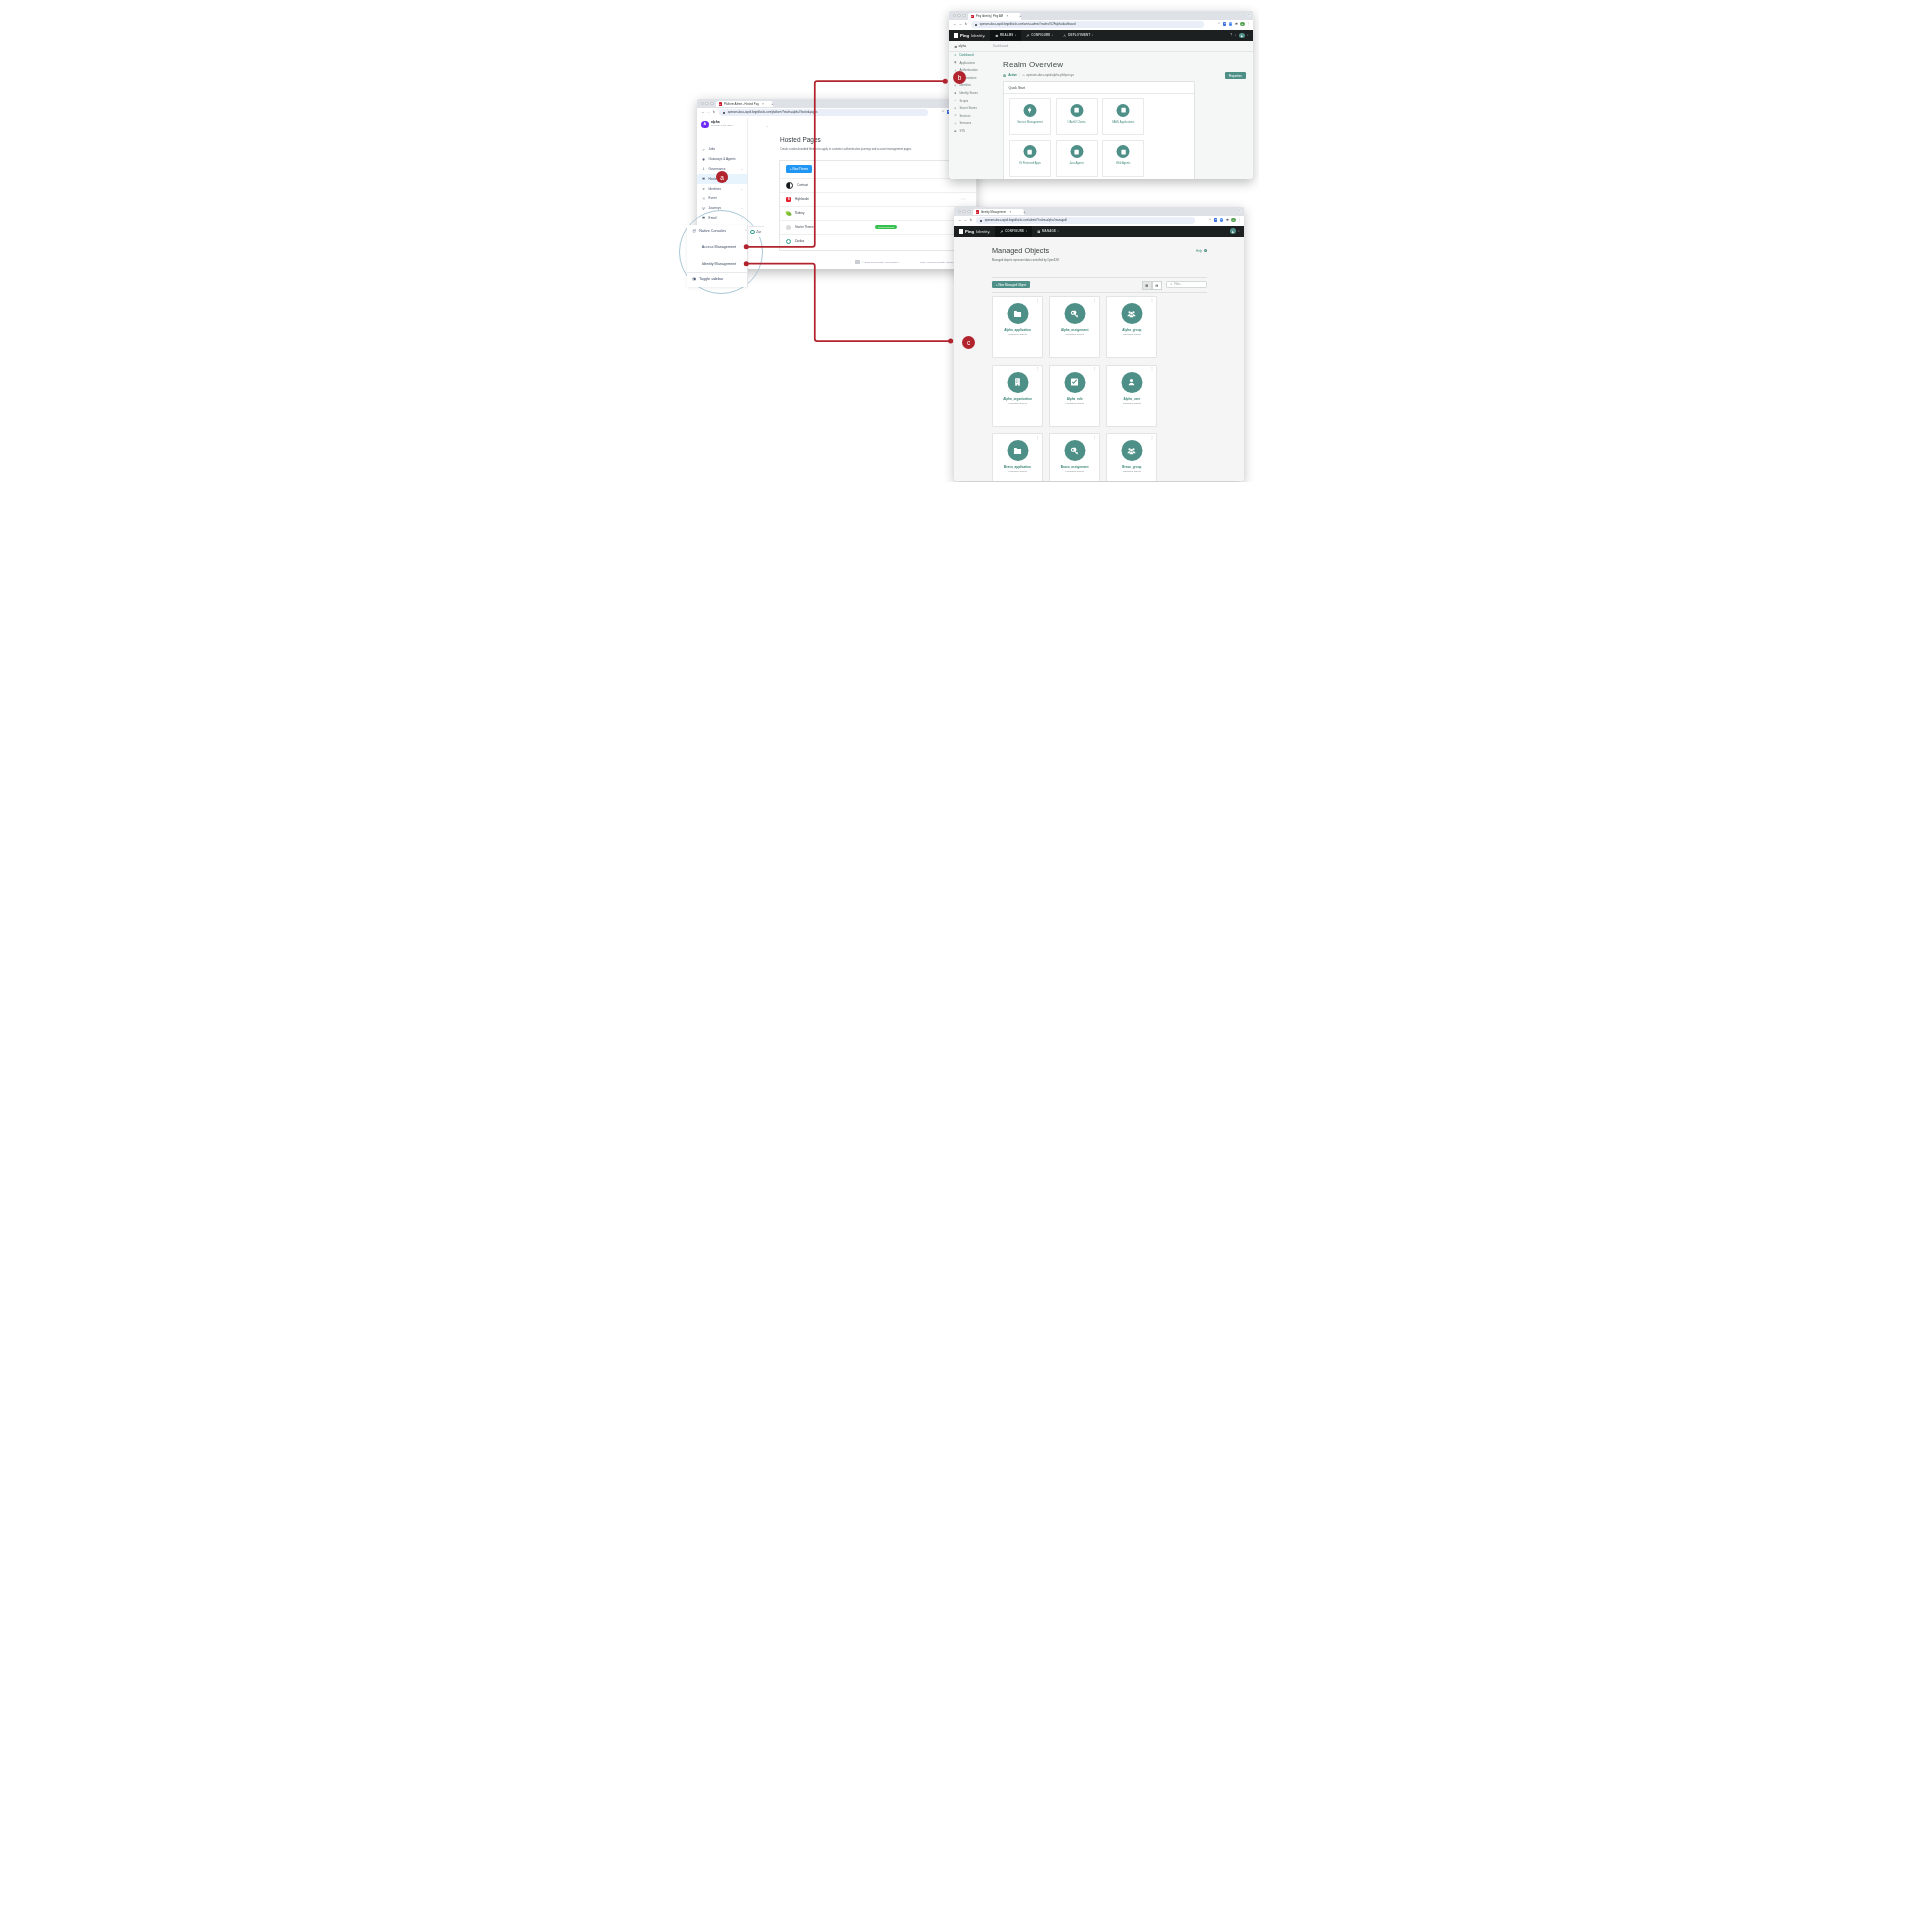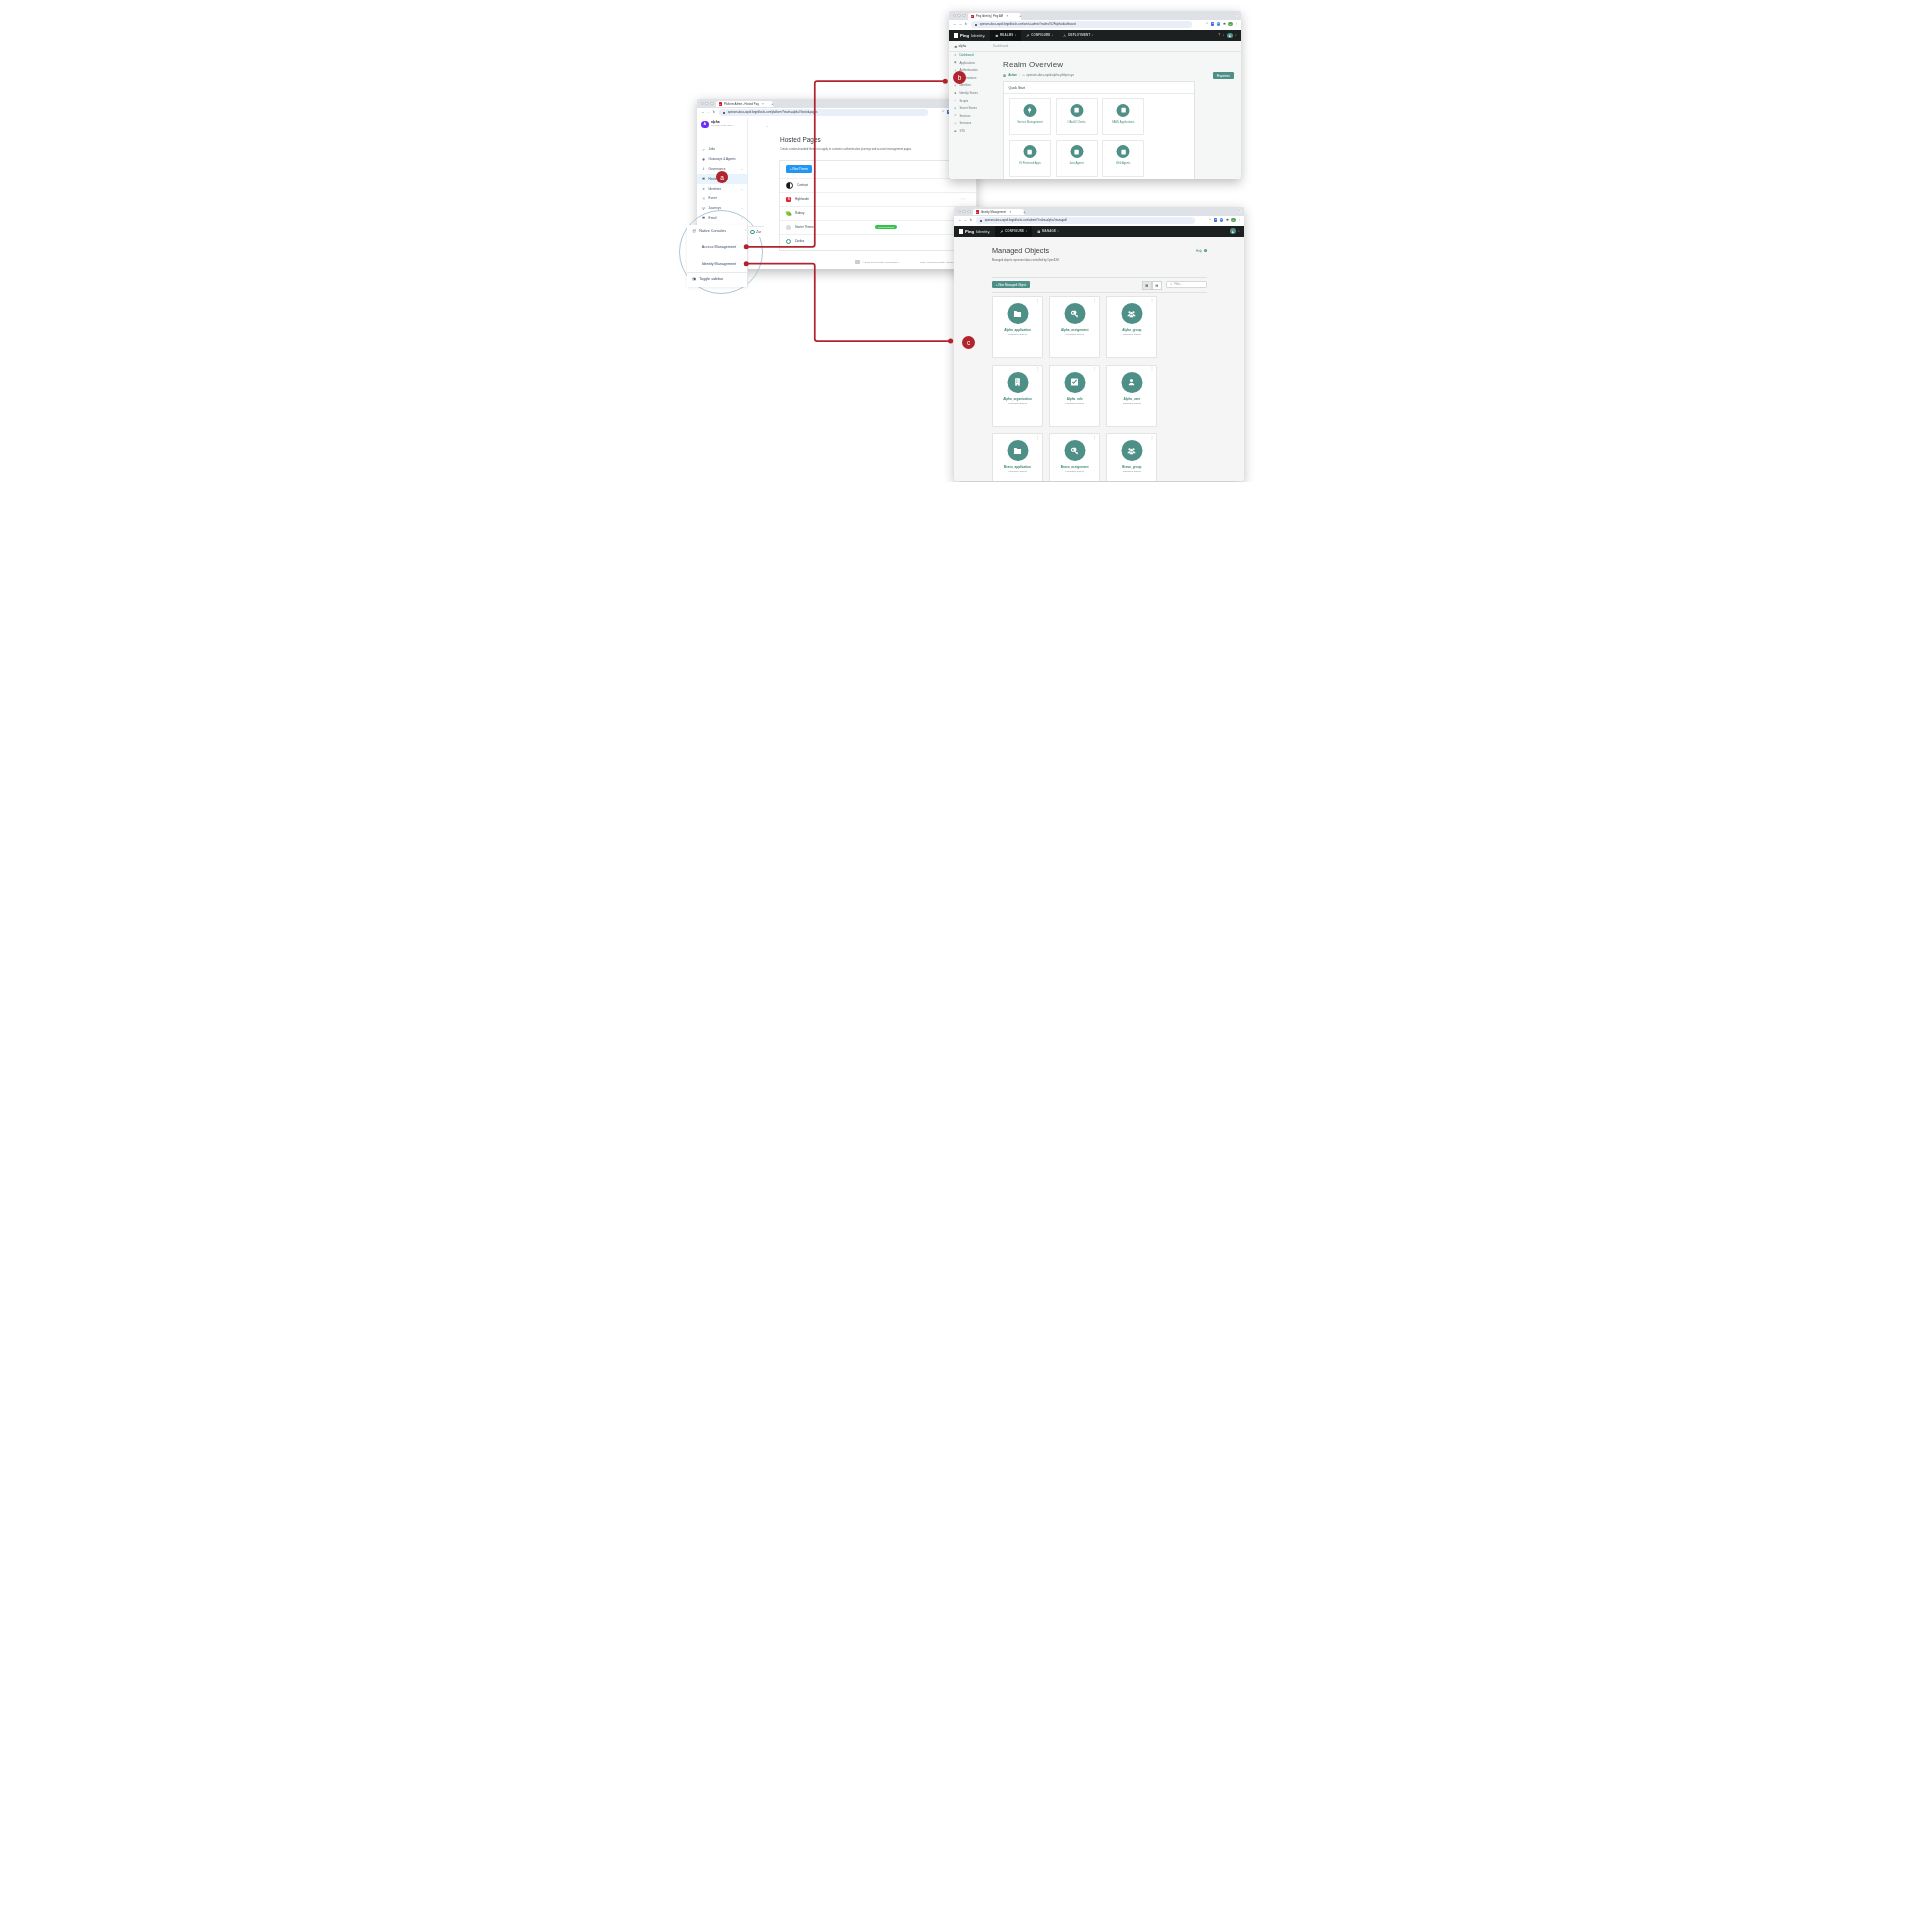--- a/index.html
+++ b/index.html
@@ -41,21 +41,21 @@
   .brand span{font-weight:400;color:#dcdddd;}
   .nitem{display:flex;align-items:center;gap:1.5px;padding:0 5px;height:100%;font-size:2.9px;font-weight:700;
          letter-spacing:0.2px;color:#c7cbcb;white-space:nowrap;}
   .nitem.active{background:#101314;}
   .caret{font-size:2.3px;color:#8f9595;}
   .nav-right{margin-left:auto;display:flex;align-items:center;gap:2.7px;padding-right:4.6px;}
   .avatar-teal{width:5.8px;height:5.8px;border-radius:50%;background:var(--teal);display:flex;align-items:center;justify-content:center;}
   .qmark{font-size:3.5px;color:#cfd3d3;}
   svg.gi{display:block;}
   
-  #win-am{left:282px;top:11.2px;width:292px;height:168px;}
+  #win-am{left:282px;top:11.2px;width:292px;height:168px;padding-left:12px;}
   #win-am .body{position:absolute;left:0;right:0;top:30px;bottom:0;background:#f5f7f7;}
   .am-hrow{position:absolute;left:0;right:0;top:0;height:10px;border-bottom:0.4px solid #e3e6e6;}
   .am-realm{position:absolute;left:4.6px;top:3.1px;font-size:3.1px;color:#3c4242;display:flex;gap:1.5px;align-items:center;}
   .am-crumb{position:absolute;left:44px;top:3.1px;font-size:3.1px;color:#9aa2a2;}
   .am-side{position:absolute;left:0;top:10px;width:47px;bottom:0;}
   .am-item{display:flex;align-items:center;gap:2.3px;padding:1.8px 0 1.8px 5.4px;font-size:2.9px;color:#6d7878;}
   .am-item svg{fill:#8b9494;}
   .am-item.active{color:#2e8373;}
   .am-item.active svg{fill:#2e8373;}
   .am-main{position:absolute;left:47px;right:0;top:10px;bottom:0;}

